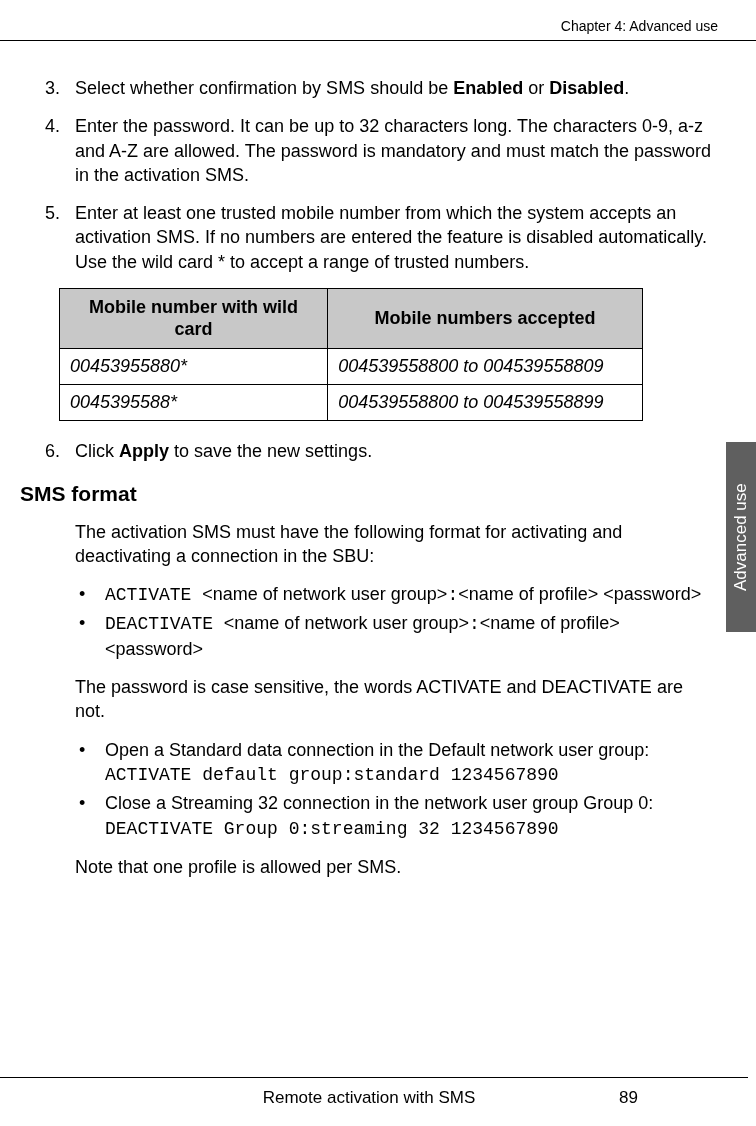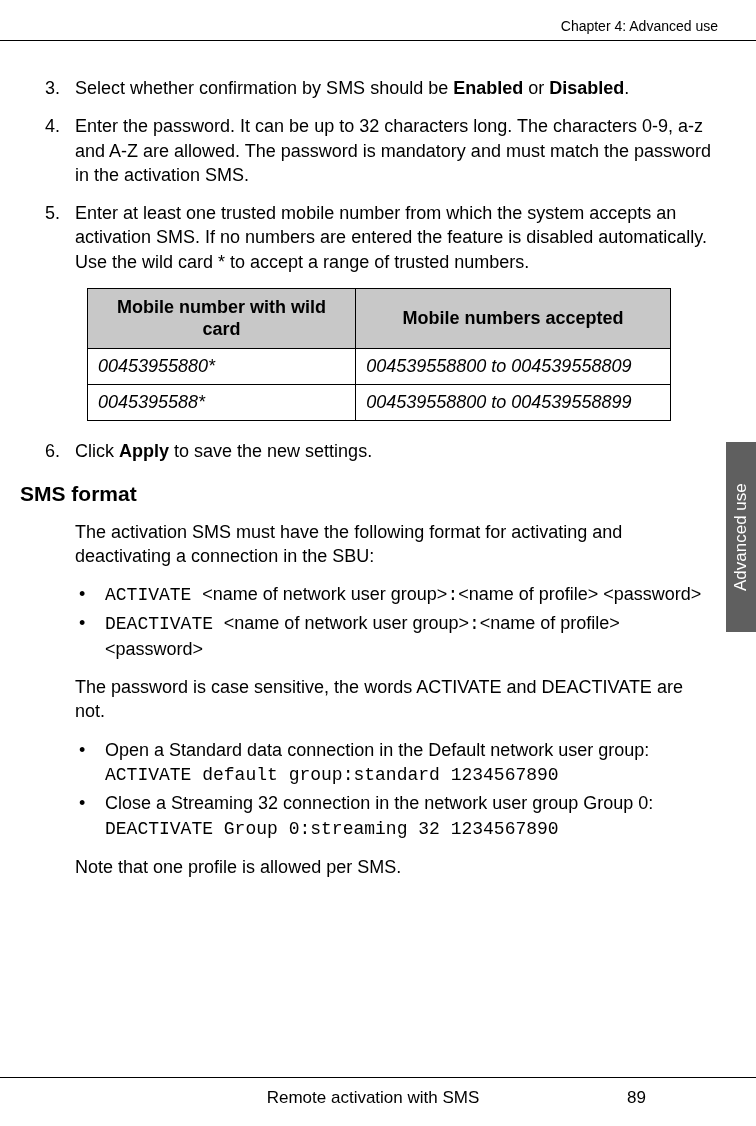--- a/index.html
+++ b/index.html
@@ -44,21 +44,21 @@
     ol.steps > li::before {
       content: counter(step) ".";
       position: absolute;
       left: 0;
       top: 0;
     }
     .bold { font-weight: 700; }
     table.wildcard {
       border-collapse: collapse;
       width: 584px;
-      margin-left: 42px;
+      margin-left: 14px;
       margin-top: 4px;
       margin-bottom: 18px;
     }
     table.wildcard th {
       background: #c8c8c8;
       font-weight: 700;
       font-size: 18px;
       padding: 8px 10px;
       border: 1px solid #000;
       text-align: center;
@@ -117,21 +117,21 @@
       transform: rotate(180deg);
       display: flex;
       align-items: center;
       justify-content: center;
       font-size: 17px;
     }
     .footer {
       position: absolute;
       bottom: 18px;
       left: 0;
-      right: 0;
+      right: 8px;
       padding: 0 30px 0 20px;
     }
     .footer-rule {
       border: none;
       border-top: 1.5px solid #000;
       margin-bottom: 10px;
       margin-left: -20px;
       margin-right: -30px;
     }
     .footer-row {

